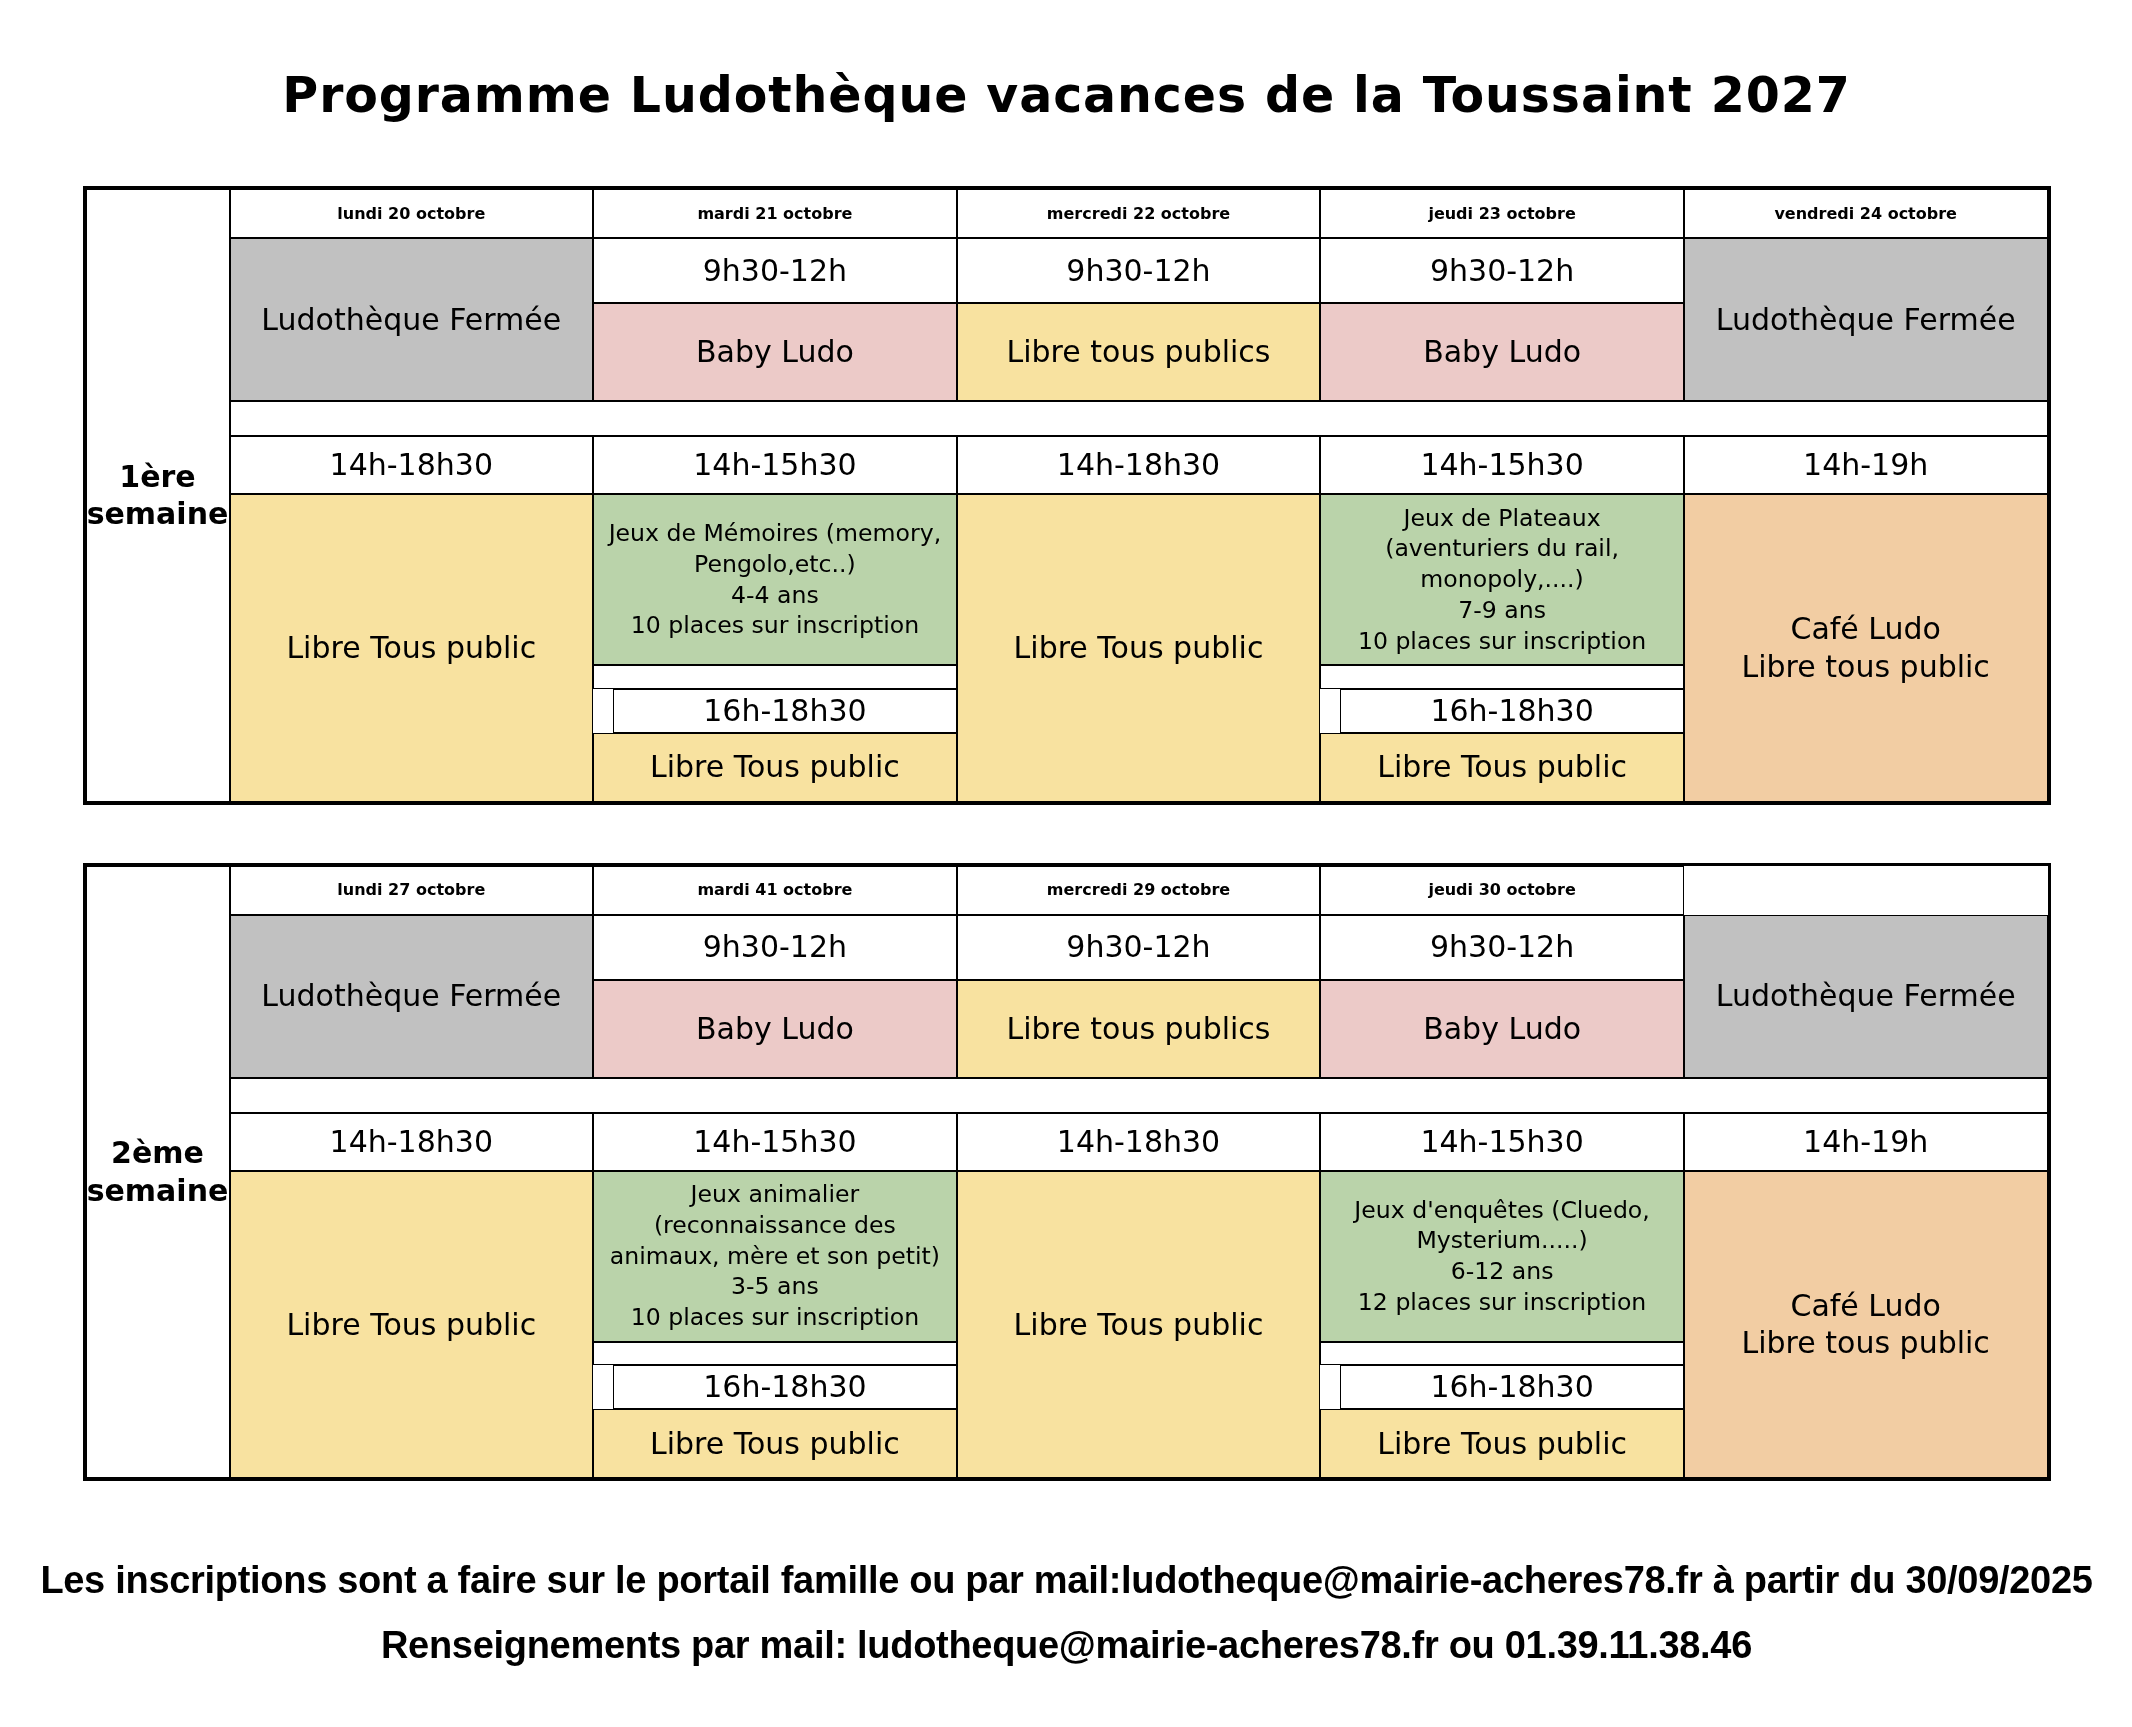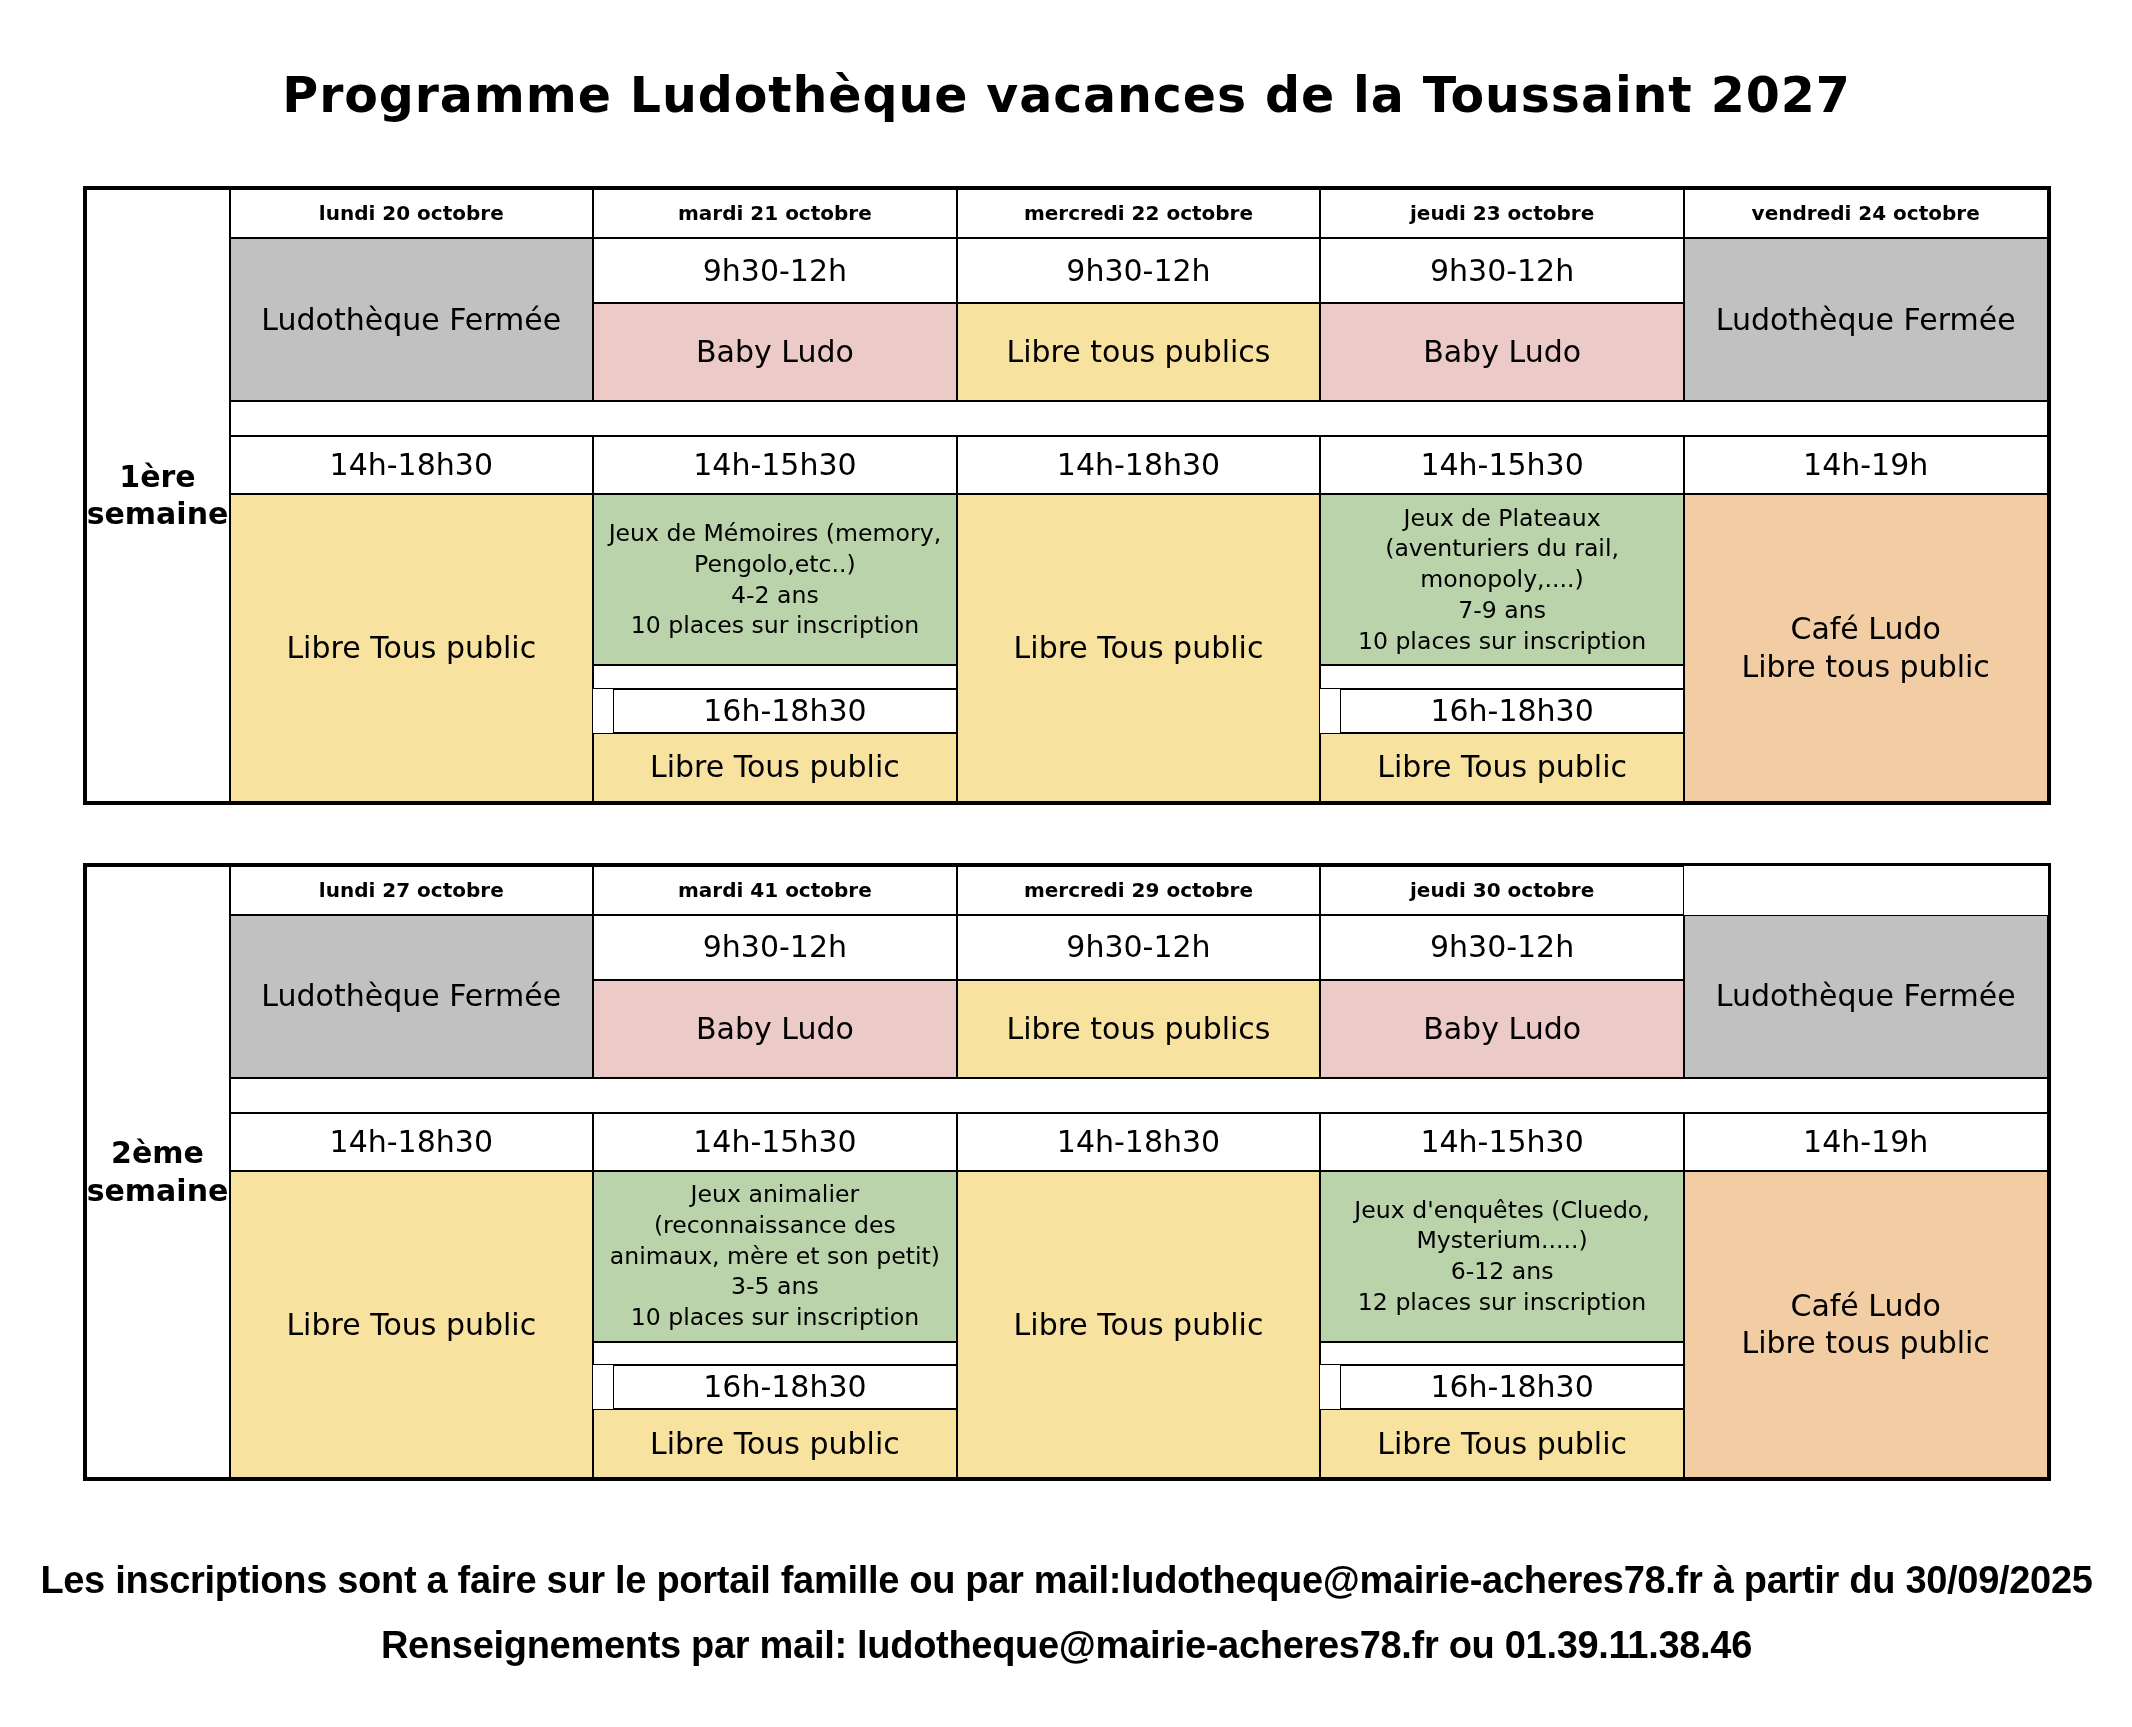--- a/index.html
+++ b/index.html
@@ -38,21 +38,21 @@
     justify-content: center;
     text-align: center;
     font-size: 30px;
     line-height: 1.25;
     white-space: pre-line;
     overflow: hidden;
     padding: 1.8px;
     box-sizing: border-box;
   }
   .week-label  { grid-column: 1; grid-row: 1 / 10; font-weight: bold; }
-  .day-header  { grid-row: 1; font-weight: bold; font-size: 20px; }
+  .day-header  { grid-row: 1; font-weight: bold; font-size: 16px; }
   .c2 { grid-column: 2; } .c3 { grid-column: 3; } .c4 { grid-column: 4; }
   .c5 { grid-column: 5; } .c6 { grid-column: 6; }
   .am-span  { grid-row: 2 / 4; text-align: right; }
   .r2 { grid-row: 2; } .r3 { grid-row: 3; }
   .spacer-row { grid-column: 2 / 7; grid-row: 4; background: #fff; }
   .r5 { grid-row: 5; }
   .pm-span { grid-row: 6 / 10; }
   .r6 { grid-row: 6; } .r7 { grid-row: 7; } .r8 { grid-row: 8; margin-left: 20px; } .r9 { grid-row: 9; }
   .workshop { font-size: 23.6px; line-height: 1.3; }
   .footer {
@@ -94,21 +94,21 @@
   <div class="cell c2 r5">14h-18h30</div>
   <div class="cell c3 r5">14h-15h30</div>
   <div class="cell c4 r5">14h-18h30</div>
   <div class="cell c5 r5">14h-15h30</div>
   <div class="cell c6 r5">14h-19h</div>
 
   <div class="cell c2 pm-span" style="background: rgb(248, 226, 160);">Libre Tous public</div>
 
   <div class="cell c3 r6 workshop" style="background: rgb(186, 211, 170);">Jeux de Mémoires (memory,
 Pengolo,etc..)
-4-2 ans
+4-4 ans
 10 places  sur inscription</div>
   <div class="cell c3 r7"></div>
   <div class="cell c3 r8">16h-18h30</div>
   <div class="cell c3 r9" style="background: rgb(248, 226, 160);">Libre Tous public</div>
 
   <div class="cell c4 pm-span" style="background: rgb(248, 226, 160);">Libre Tous public</div>
 
   <div class="cell c5 r6 workshop" style="background: rgb(186, 211, 170);">Jeux de Plateaux
 (aventuriers du rail,
 monopoly,....)

